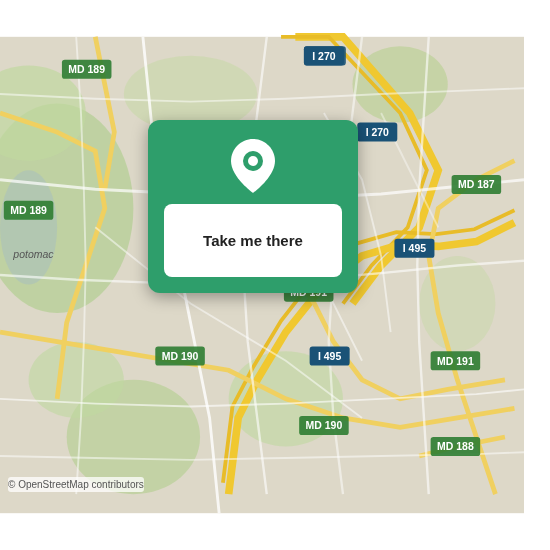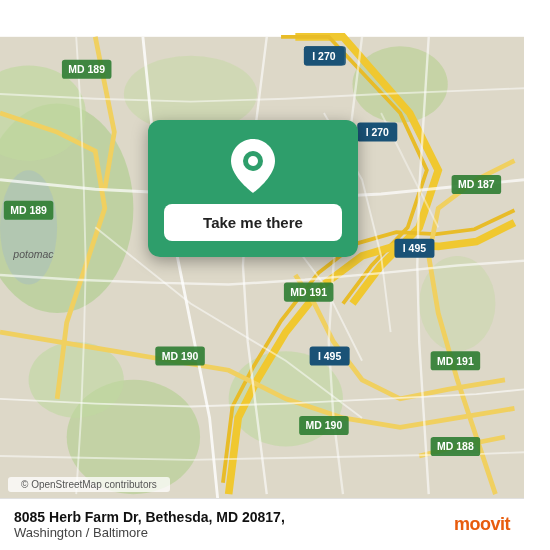--- a/index.html
+++ b/index.html
@@ -43,21 +43,21 @@
       display: flex;
       align-items: center;
       justify-content: center;
       margin-bottom: 10px;
     }
     .take-me-there-btn {
       background: #fff;
       color: #222;
       border: none;
       border-radius: 8px;
-      padding: 10px 22px;
+      padding: 28px 22px;
       font-size: 15px;
       font-weight: 600;
       cursor: pointer;
       width: 100%;
       text-align: center;
     }
     .bottom-bar {
       position: absolute;
       bottom: 0;
       left: 0;
@@ -95,21 +95,21 @@
       color: #e85c0d;
       letter-spacing: -0.5px;
     }
     .osm-credit {
       position: absolute;
       bottom: 58px;
       left: 8px;
       font-size: 10px;
       color: #555;
       background: rgba(255,255,255,0.75);
-      padding: 2px 13px;
+      padding: 2px 0;
       border-radius: 3px;
       z-index: 10;
     }
   </style>
 </head>
 <body>
 
 <div id="map-container">
 
   <svg id="map-bg" viewBox="0 0 550 500" xmlns="http://www.w3.org/2000/svg">
@@ -209,22 +209,13 @@
         <circle cx="22" cy="22" r="5" fill="white"></circle>
       </svg>
     </div>
     <button class="take-me-there-btn">Take me there</button>
   </div>
 
   <div class="osm-credit">
     <span>© OpenStreetMap contributors</span>
   </div>
 
-  <div class="bottom-bar">
-    <div class="address-block">
-      <span class="address-line1">8085 Herb Farm Dr, Bethesda, MD 20817,</span>
-      <span class="address-line2">Washington / Baltimore</span>
-    </div>
-    <div class="moovit-logo">
-      <span class="moovit-text">moovit</span>
-    </div>
-  </div>
 </div>
 
 </body></html>

